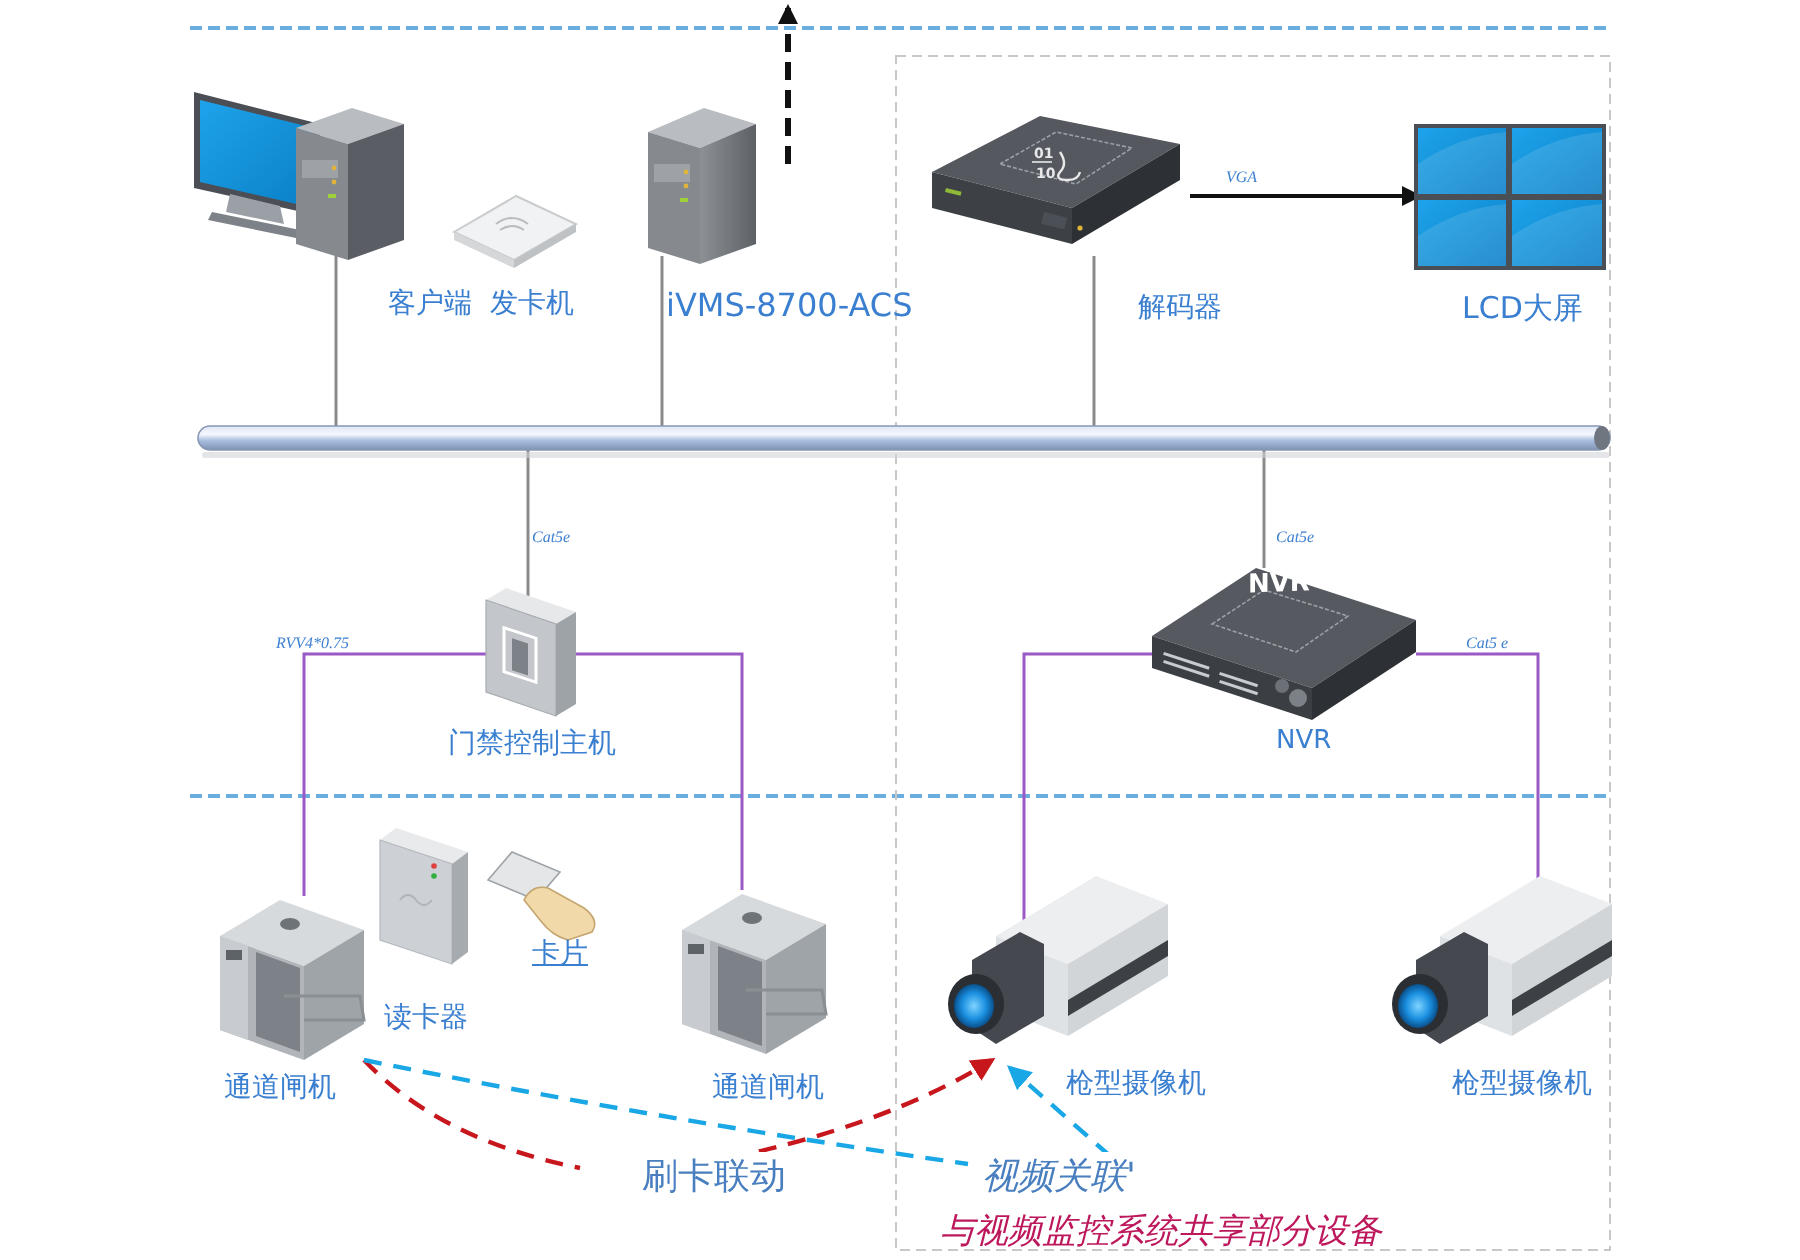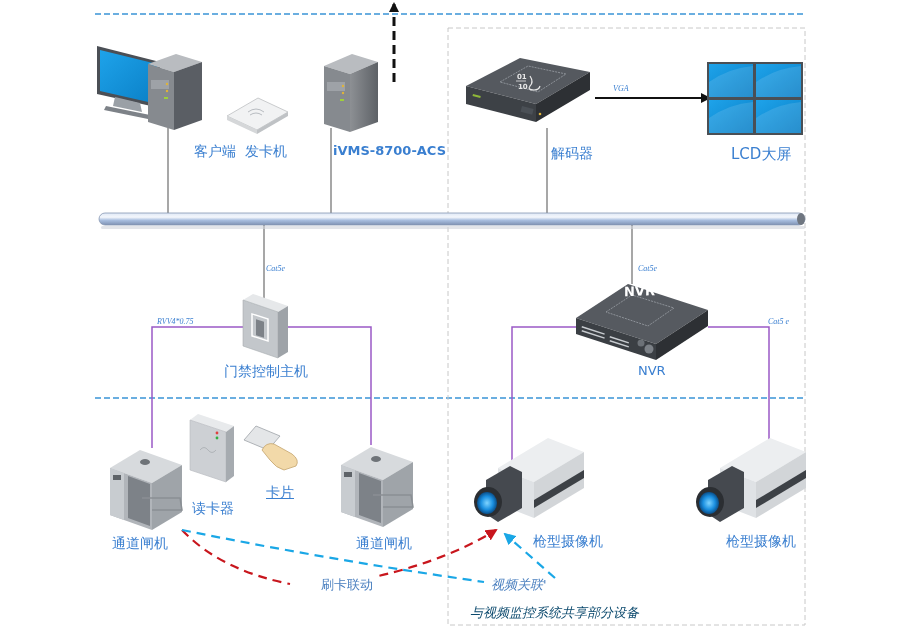--- a/index.html
+++ b/index.html
@@ -3,23 +3,23 @@
 <meta charset="utf-8">
 <style>
   html, body { margin: 0; padding: 0; background: #ffffff; }
   body { width: 900px; height: 630px; position: relative; overflow: hidden;
          font-family: "DejaVu Sans", sans-serif; }
   #canvas { position: absolute; left: 0; top: 0; width: 900px; height: 630px; }
   .lbl { position: absolute; color: #3a7fd0; font-size: 14px; white-space: nowrap;
          font-family: "DejaVu Sans", sans-serif; }
   .small { position: absolute; color: #3a7fd0; font-size: 8px; font-style: italic;
            white-space: nowrap; font-family: Liberation Serif, serif; }
-  .note { position: absolute; color: #0c4a6e; font-size: 13px; font-style: italic;
+  .note { position: absolute; color: #be185d; font-size: 17px; font-style: italic;
           white-space: nowrap; }
-  .link-lbl { position: absolute; color: #4a7fbf; font-size: 13px; white-space: nowrap;
+  .link-lbl { position: absolute; color: #4a7fbf; font-size: 18px; white-space: nowrap;
               background: #fff; padding: 0 1px; }
 </style>
 </head>
 <body>
 
 <svg id="canvas" viewBox="0 0 900 630" xmlns="http://www.w3.org/2000/svg">
   <defs>
     <linearGradient id="busGrad" x1="0" y1="0" x2="0" y2="1">
       <stop offset="0" stop-color="#dfe8f6"></stop>
       <stop offset="0.35" stop-color="#f4f7fc"></stop>
@@ -214,34 +214,34 @@
     <ellipse cx="709" cy="503" rx="10" ry="11" fill="url(#lensGrad)"></ellipse>
   </g>
 
   <path d="M182,530 Q220,570 290,584 M350,582 Q440,565 496,530" fill="none" stroke="#c8161d" stroke-width="2.2" stroke-dasharray="9,6" marker-end="url(#arrowRed)"></path>
   <path d="M182,530 Q330,560 484,582" fill="none" stroke="#1aa7e6" stroke-width="2.2" stroke-dasharray="9,6"></path>
   <path d="M555,578 L505,534" fill="none" stroke="#1aa7e6" stroke-width="2.2" stroke-dasharray="9,6" marker-end="url(#arrowCyan)"></path>
 </svg>
 
 <div class="lbl" style="left:170px; top:143px;margin-left:24px;">客户端</div>
 <div class="lbl" style="left:245px; top:143px;">发卡机</div>
-<div class="lbl" style="left:333px; top:143px; font-size:13px;font-weight:bold;">iVMS-8700-ACS</div>
-<div class="lbl" style="left:551px; top:145px;">解码器</div>
+<div class="lbl" style="left:333px; top:143px; font-size:16px;">iVMS-8700-ACS</div>
+<div class="lbl" style="left:569px; top:145px;">解码器</div>
 <div class="lbl" style="left:731px; top:145px; font-size:15px;">LCD大屏</div>
 <div class="lbl" style="left:224px; top:363px;">门禁控制主机</div>
 <div class="lbl" style="left:638px; top:363px; font-size:13px;">NVR</div>
 <div class="lbl" style="left:192px; top:500px;">读卡器</div>
-<div class="lbl" style="left:266px; top:484px;text-decoration:underline;">卡片</div>
+<div class="lbl" style="left:266px; top:468px;text-decoration:underline;">卡片</div>
 <div class="lbl" style="left:112px; top:535px;">通道闸机</div>
 <div class="lbl" style="left:356px; top:535px;">通道闸机</div>
 <div class="lbl" style="left:533px; top:533px;">枪型摄像机</div>
 <div class="lbl" style="left:726px; top:533px;">枪型摄像机</div>
 
 <div class="small" style="left:613px; top:84px;">VGA</div>
 <div class="small" style="left:266px; top:264px;">Cat5e</div>
 <div class="small" style="left:638px; top:264px;">Cat5e</div>
-<div class="small" style="left:768px; top:317px;">Cat5 e</div>
-<div class="small" style="left:157px; top:317px;">RVV4*0.75</div>
+<div class="small" style="left:733px; top:317px;">Cat5 e</div>
+<div class="small" style="left:138px; top:317px;">RVV4*0.75</div>
 
 <div class="link-lbl" style="left:320px; top:576px;">刷卡联动</div>
 <div class="link-lbl" style="left:490px; top:576px;font-style:italic;">视频关联'</div>
 
 <div class="note" style="left:470px; top:604px;">与视频监控系统共享部分设备</div>
 
 </body></html>

